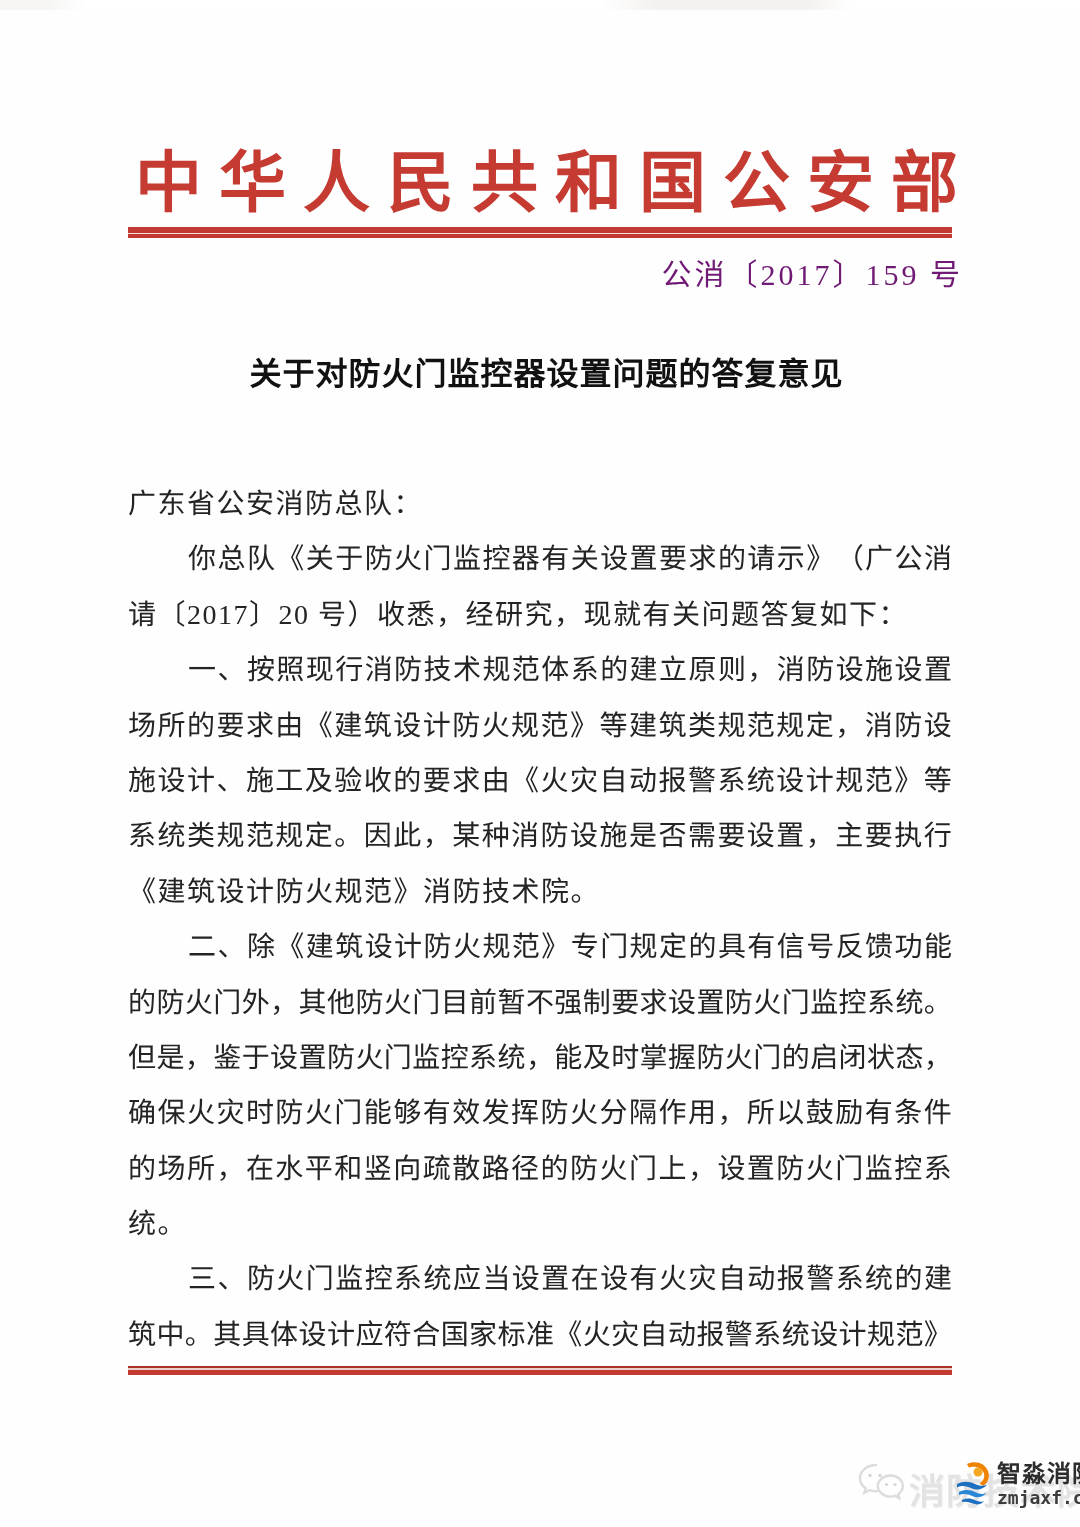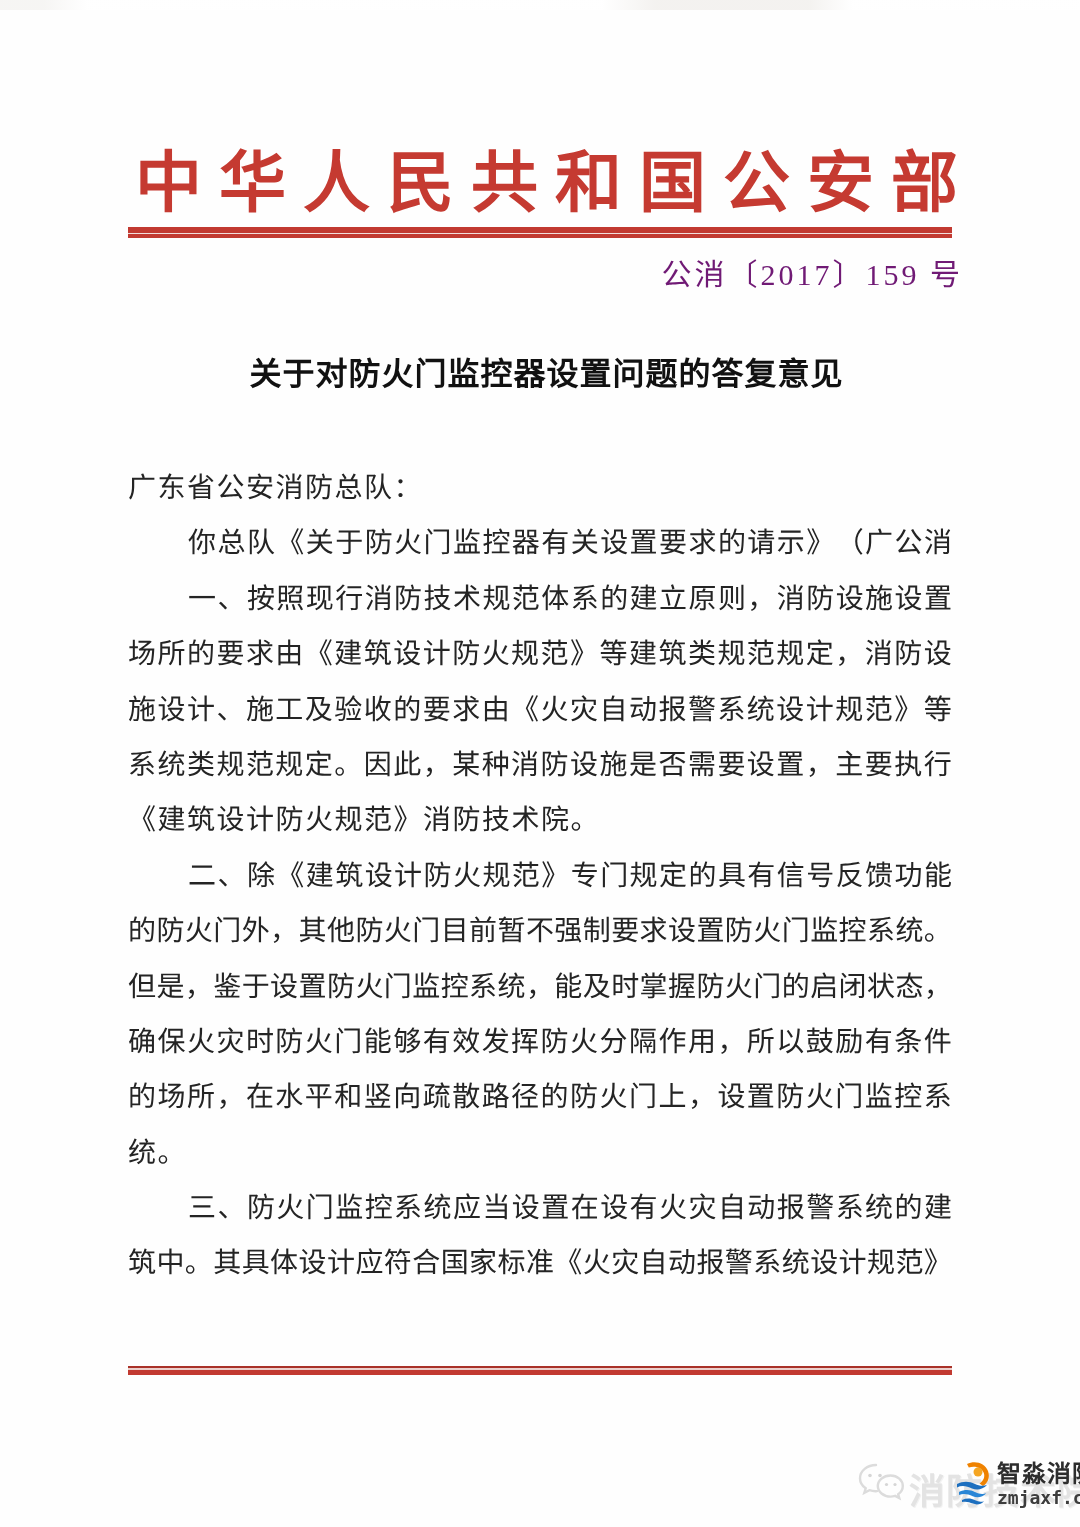--- a/index.html
+++ b/index.html
@@ -38,21 +38,21 @@
     color:#701a75;white-space:nowrap;
   }
   .doc-title{
     position:absolute;left:0;top:348px;width:100%;
     text-align:center;
     font-size:32px;font-weight:bold;letter-spacing:1px;
     color:#111;white-space:nowrap;
   }
 
   .doc-body{
-    position:absolute;left:128px;top:460px;width:824px;
+    position:absolute;left:128px;top:476px;width:824px;
   }
   .line{
     height:55.4px;line-height:55.4px;
     font-size:28px;color:#242424;
     white-space:nowrap;
   }
   .line:not(.justify){letter-spacing:1.5px;}
   .line.justify{
     display:flex;justify-content:space-between;align-items:center;
     letter-spacing:0;
@@ -128,20 +128,21 @@
         <span>求</span>
         <span>的</span>
         <span>请</span>
         <span>示</span>
         <span>》</span>
         <span>（</span>
         <span>广</span>
         <span>公</span>
         <span>消</span>
       </div>
+      <div class="line">请〔2017〕20 号）收悉，经研究，现就有关问题答复如下：</div>
       <div class="line indent justify">
         <span>一</span>
         <span>、</span>
         <span>按</span>
         <span>照</span>
         <span>现</span>
         <span>行</span>
         <span>消</span>
         <span>防</span>
         <span>技</span>

